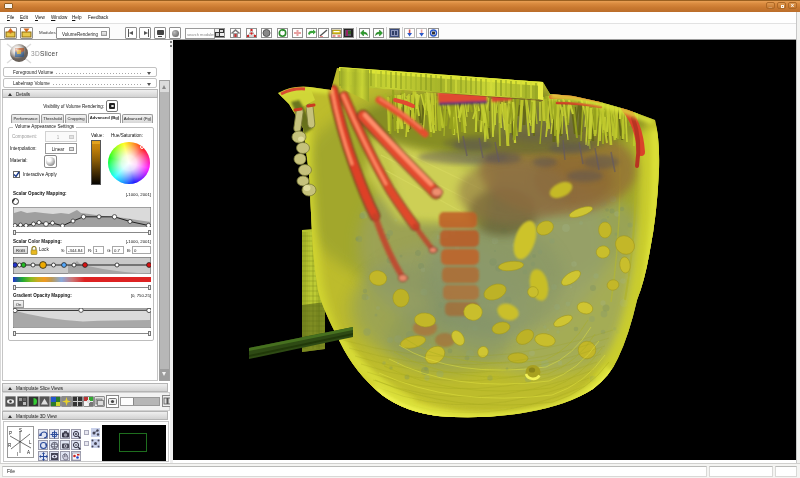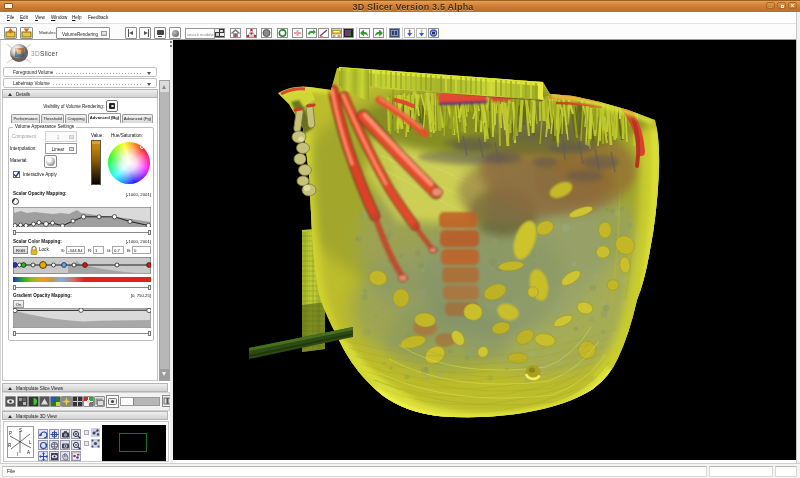--- a/index.html
+++ b/index.html
@@ -41,21 +41,20 @@
 .tx55{position:absolute;font-size:4.3px;color:#111;white-space:nowrap}
 .bold{font-weight:bold}
 .gray{color:#9a9a9a}
 .icbtn{position:absolute;width:11px;height:11px;border:1px solid #8e8e8e;background:#e9e9e9;border-radius:1px}
 </style></head>
 <body>
 <div id="win">
 
   <div class="abs" id="title"></div>
   <div class="abs" id="ticon"></div>
-  <div class="abs" id="ttext">3D Slicer Version 3.5 Alpha</div>
   <div class="abs wbtn" style="left:766px">_</div>
   <div class="abs wbtn" style="left:777px">
       <div style="position:absolute;left:2.5px;top:1.5px;width:3px;height:3px;border:1px solid #f8f5ee"></div>
     </div>
   <div class="abs wbtn" style="left:788px">x</div>
 
   <div class="abs" id="menu">
     <span style="left:7px"><u>F</u>ile</span>
     <span style="left:20px"><u>E</u>dit</span>
     <span style="left:35px"><u>V</u>iew</span>

